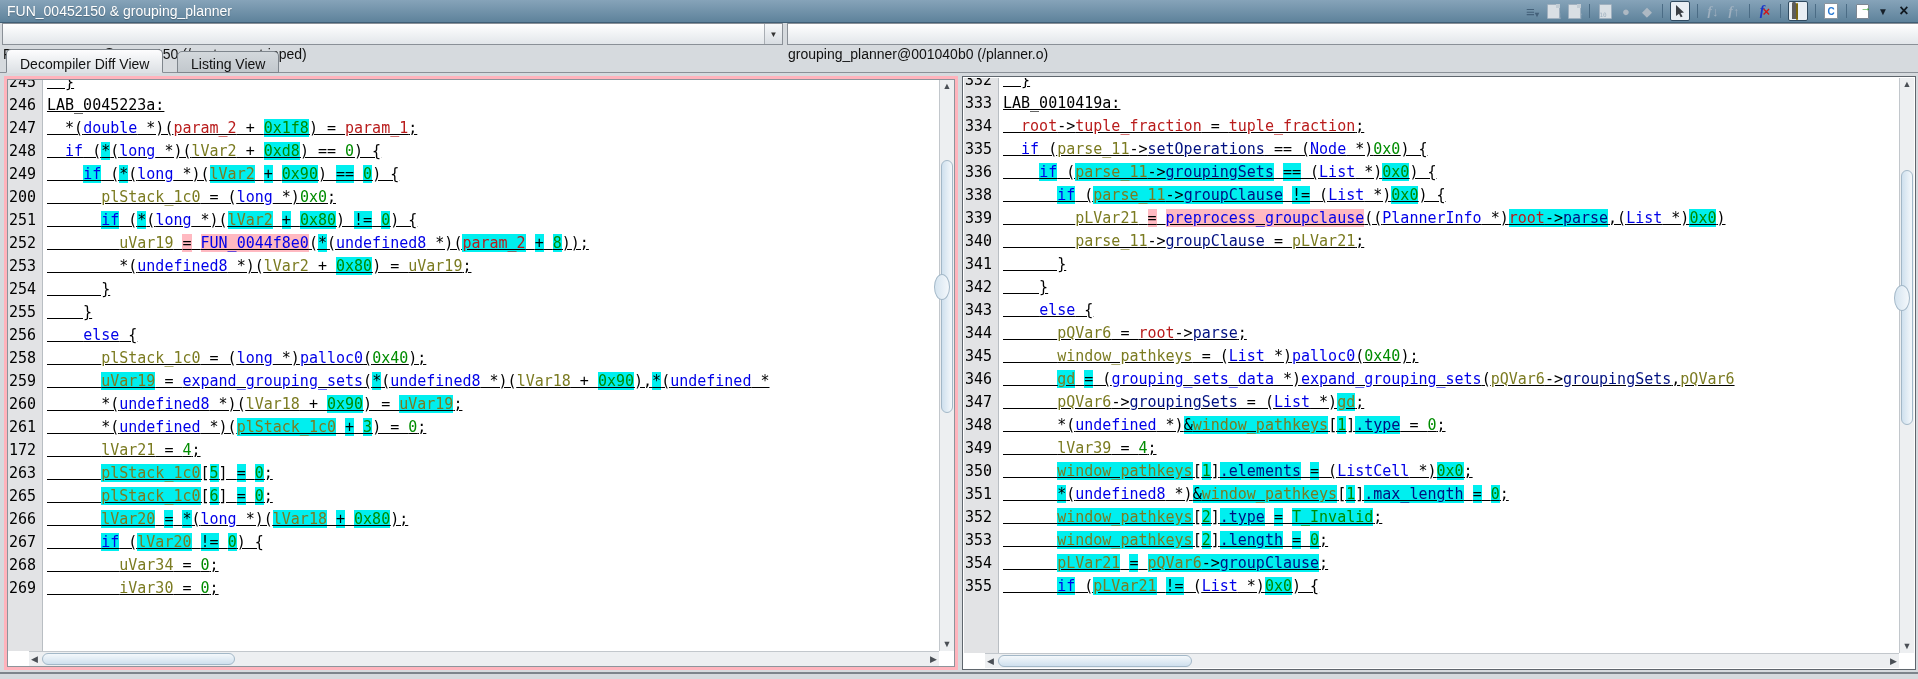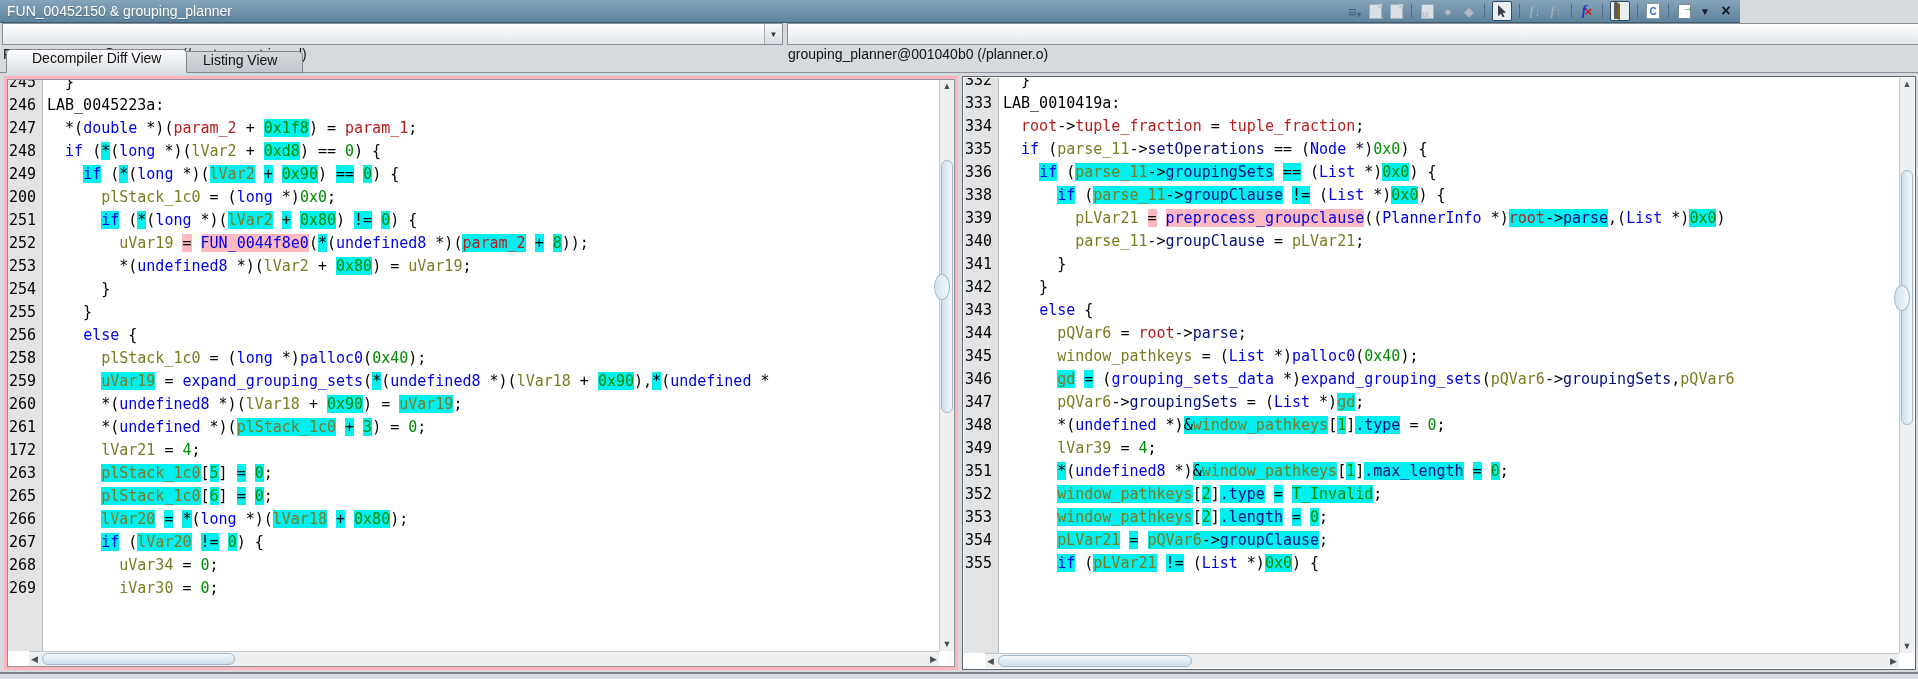--- a/index.html
+++ b/index.html
@@ -1,19 +1,19 @@
 <!DOCTYPE html>
 <html><head>
 <meta charset="utf-8">
 <style>
   html,body{margin:0;padding:0;}
   body{width:1918px;height:679px;overflow:hidden;background:#d6dade;font-family:"Liberation Sans",sans-serif;position:relative;}
 
   
-  .titlebar{position:absolute;left:0;top:0;width:1740px;height:22px;
+  .titlebar{position:absolute;left:0;top:0;width:1918px;height:22px;
     background:linear-gradient(#86a3b9,#5e829b);border-bottom:1px solid #3f5e75;
     display:flex;align-items:center;color:#fff;}
   .title-text{font-size:14px;padding-left:7px;flex:0 0 auto;text-shadow:0 1px 1px rgba(0,0,0,.25);}
   .tb-spacer{flex:1 1 auto;}
   .tb-icons{display:flex;align-items:center;gap:5px;padding-right:6px;}
   .tb-sep{width:1px;height:14px;background:#4b6c85;margin:0 2px;}
   .ic{display:inline-flex;align-items:center;justify-content:center;height:18px;min-width:16px;position:relative;font-size:13px;}
   .ic.pressed{background:#e8eef4;border:1px solid #2f4a60;border-radius:2px;padding:0 1px;}
   .dis{color:#9fb0bf;}
   .mini-doc{width:11px;height:13px;background:#d9dfe4;border:1px solid #9fb0bf;border-radius:1px;position:relative;}
@@ -39,33 +39,33 @@
   
   .selrow{position:absolute;left:0;top:23px;width:1918px;height:24px;}
   .combo{position:absolute;top:0;height:22px;background:linear-gradient(#ffffff,#e2e6ea);
     border:1px solid #8a9097;display:flex;align-items:center;box-sizing:border-box;}
   .combo-text{font-size:14px;color:#111;flex:1 1 auto;white-space:nowrap;overflow:hidden;margin-top:40px;}
   .combo-btn{flex:0 0 17px;height:100%;border-left:1px solid #a9aeb4;background:linear-gradient(#f6f8fa,#d8dde2);
     display:flex;align-items:center;justify-content:center;font-size:8px;color:#333;}
 
   
   .tabrow{position:absolute;left:0;top:47px;width:1918px;height:26px;border-bottom:1px solid #8a9097;box-sizing:border-box;}
-  .tab{position:absolute;bottom:-1px;height:24px;display:flex;align-items:flex-start;padding:0 25px;
+  .tab{position:absolute;bottom:-1px;height:24px;display:flex;align-items:flex-end;padding:0 13px;
     font-size:14px;color:#111;border:1px solid #7f868d;border-radius:5px 5px 0 0;box-sizing:border-box;}
   .tab.active{left:6px;background:linear-gradient(#fdfdfe,#dde1e5);border-bottom:1px solid #dde1e5;z-index:2;}
   .tab.inactive{left:177px;height:22px;background:linear-gradient(#d3d8dc,#c2c8cd);z-index:1;}
 
   
   .pane{position:absolute;top:76px;height:594px;background:#fff;box-sizing:border-box;}
   .pane.left{left:4px;width:954px;border:3px solid #ffb3bc;box-shadow:inset 0 0 0 1px #8d949b;}
   .pane.right{left:962px;width:954px;border:1px solid #5f666d;}
   .codearea{position:absolute;left:1px;top:1px;right:16px;bottom:16px;overflow:hidden;background:#fff;}
   .pane.left .codearea{left:1px;}
   .gutterbg{position:absolute;left:0;top:0;bottom:0;width:34px;background:#e2e3e5;border-right:1px solid #b9bec3;}
-  .crow{position:relative;height:23px;line-height:23px;white-space:pre;font-family:"DejaVu Sans Mono",monospace;font-size:15px;}
+  .crow{position:relative;height:23px;line-height:23px;white-space:pre;font-family:"DejaVu Sans Mono",monospace;font-size:15px;text-decoration:underline;}
   .crow:first-child{margin-top:-9px;}
   .lnum{display:inline-block;width:34px;padding-right:6px;box-sizing:border-box;text-align:right;color:#000;}
   .ltext{padding-left:5px;color:#000;}
   .ltext .k,.ltext .t,.ltext .f{color:#0000e8;}
   .ltext .v{color:#7b7b21;}
   .ltext .g{color:#b91c1c;margin-top:12px;}
   .ltext .m{color:#001080;}
   .ltext .c{color:#008c00;}
   .ltext .hc{background:#00efef;}
   .ltext .hp{background:#ffb9c1;}
@@ -246,20 +246,21 @@
         <div class="crow"><span class="lnum">340</span><span class="ltext"><span>        </span><span class="v">parse_11</span><span>-&gt;</span><span class="m">groupClause</span><span> = </span><span class="v">pLVar21</span><span>;</span></span></div>
         <div class="crow"><span class="lnum">341</span><span class="ltext"><span>      }</span></span></div>
         <div class="crow"><span class="lnum">342</span><span class="ltext"><span>    }</span></span></div>
         <div class="crow"><span class="lnum">343</span><span class="ltext"><span>    </span><span class="k">else</span><span> {</span></span></div>
         <div class="crow"><span class="lnum">344</span><span class="ltext"><span>      </span><span class="v">pQVar6</span><span> = </span><span class="g">root</span><span>-&gt;</span><span class="m">parse</span><span>;</span></span></div>
         <div class="crow"><span class="lnum">345</span><span class="ltext"><span>      </span><span class="v">window_pathkeys</span><span> = (</span><span class="t">List</span><span> *)</span><span class="f">palloc0</span><span>(</span><span class="c">0x40</span><span>);</span></span></div>
         <div class="crow"><span class="lnum">346</span><span class="ltext"><span>      </span><span class="v hc">gd</span><span> </span><span class="hc">=</span><span> (</span><span class="t">grouping_sets_data</span><span> *)</span><span class="f">expand_grouping_sets</span><span>(</span><span class="v">pQVar6</span><span>-&gt;</span><span class="m">groupingSets</span><span>,</span><span class="v">pQVar6</span></span></div>
         <div class="crow"><span class="lnum">347</span><span class="ltext"><span>      </span><span class="v">pQVar6</span><span>-&gt;</span><span class="m">groupingSets</span><span> = (</span><span class="t">List</span><span> *)</span><span class="v hc">gd</span><span>;</span></span></div>
         <div class="crow"><span class="lnum">348</span><span class="ltext"><span>      *(</span><span class="t">undefined</span><span> *)</span><span class="hc">&amp;</span><span class="v hc">window_pathkeys</span><span>[</span><span class="c hc">1</span><span>]</span><span class="m hc">.type</span><span> = </span><span class="c">0</span><span>;</span></span></div>
         <div class="crow"><span class="lnum">349</span><span class="ltext"><span>      </span><span class="v">lVar39</span><span> = </span><span class="c">4</span><span>;</span></span></div>
+        <div class="crow"><span class="lnum">350</span><span class="ltext"><span>      </span><span class="v hc">window_pathkeys</span><span>[</span><span class="c hc">1</span><span>]</span><span class="m hc">.elements</span><span> </span><span class="hc">=</span><span> (</span><span class="t">ListCell</span><span> *)</span><span class="c hc">0x0</span><span>;</span></span></div>
         <div class="crow"><span class="lnum">351</span><span class="ltext"><span>      </span><span class="hc">*</span><span>(</span><span class="t">undefined8</span><span> *)</span><span class="hc">&amp;</span><span class="v hc">window_pathkeys</span><span>[</span><span class="c hc">1</span><span>]</span><span class="m hc">.max_length</span><span> </span><span class="hc">=</span><span> </span><span class="c hc">0</span><span>;</span></span></div>
         <div class="crow"><span class="lnum">352</span><span class="ltext"><span>      </span><span class="v hc">window_pathkeys</span><span>[</span><span class="c hc">2</span><span>]</span><span class="m hc">.type</span><span> </span><span class="hc">=</span><span> </span><span class="c hc">T_Invalid</span><span>;</span></span></div>
         <div class="crow"><span class="lnum">353</span><span class="ltext"><span>      </span><span class="v hc">window_pathkeys</span><span>[</span><span class="c hc">2</span><span>]</span><span class="m hc">.length</span><span> </span><span class="hc">=</span><span> </span><span class="c hc">0</span><span>;</span></span></div>
         <div class="crow"><span class="lnum">354</span><span class="ltext"><span>      </span><span class="v hc">pLVar21</span><span> </span><span class="hc">=</span><span> </span><span class="v hc">pQVar6</span><span class="hc">-&gt;</span><span class="m hc">groupClause</span><span>;</span></span></div>
         <div class="crow"><span class="lnum">355</span><span class="ltext"><span>      </span><span class="k hc">if</span><span> (</span><span class="v hc">pLVar21</span><span> </span><span class="hc">!=</span><span> (</span><span class="t">List</span><span> *)</span><span class="c hc">0x0</span><span>) {</span></span></div>
       </div>
   </div>
   <div class="vscroll">
     <span class="arr up">▲</span>
     <div class="vthumb" style="top:16%;height:44%;">

